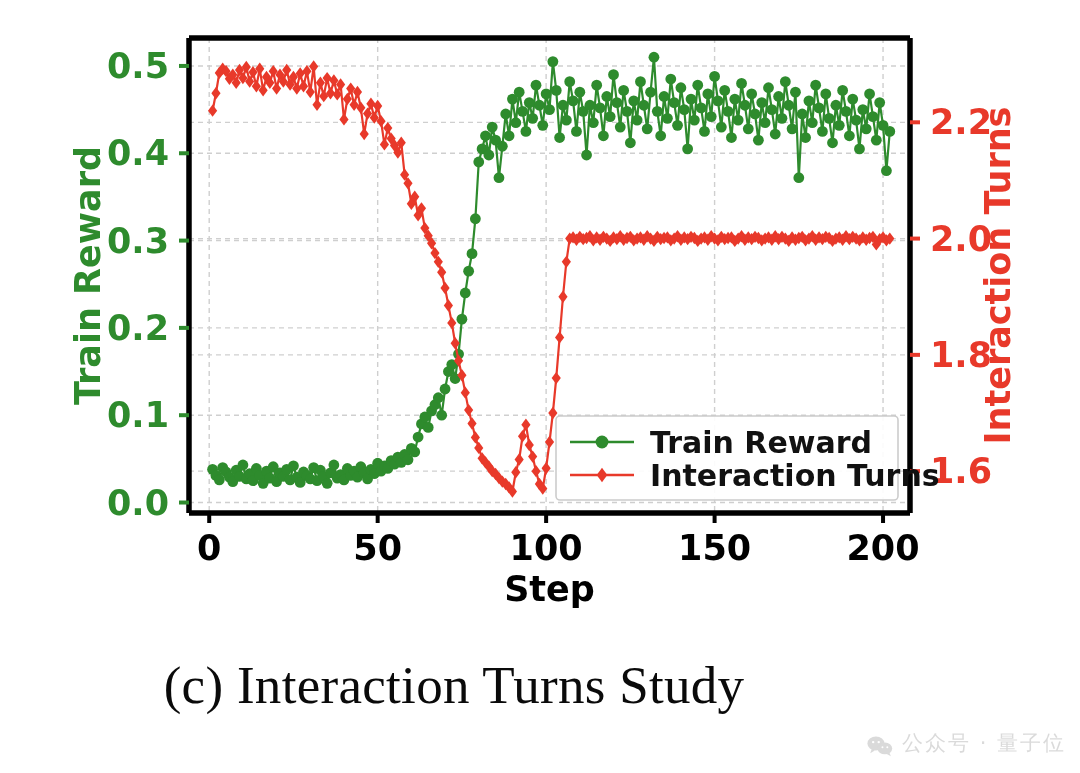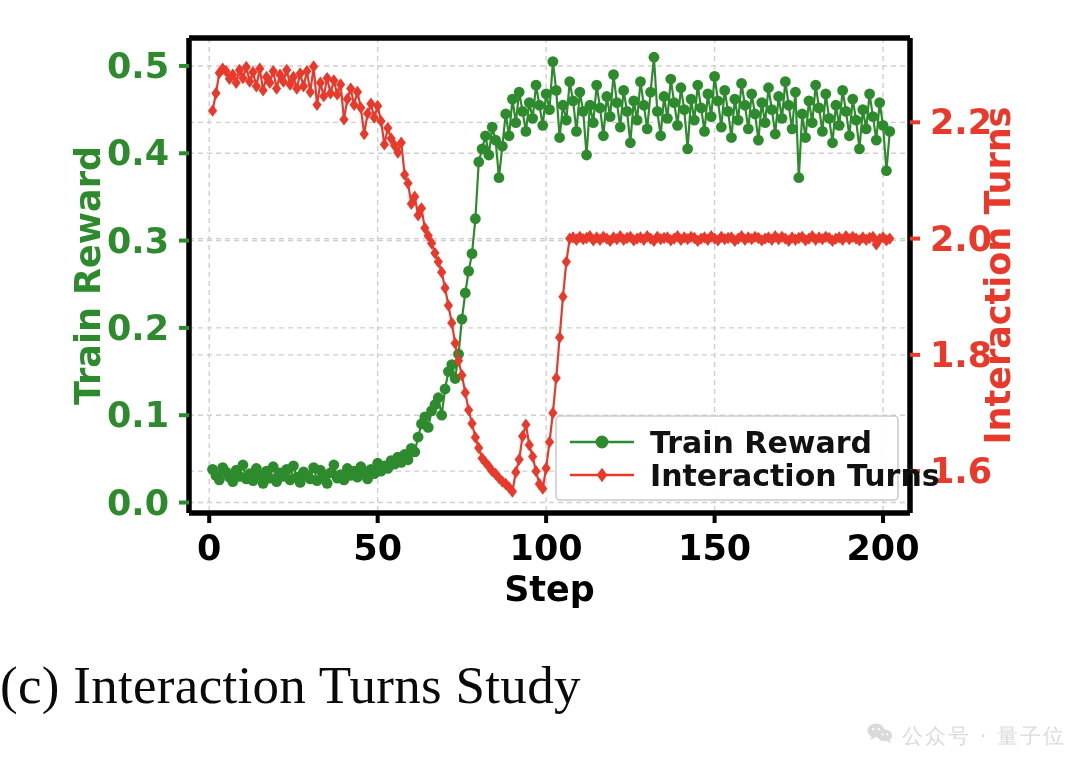--- a/index.html
+++ b/index.html
@@ -5,27 +5,28 @@
   html,body{margin:0;padding:0;}
   body{
     width:1080px;height:773px;background:#ffffff;
     font-family:"DejaVu Sans", sans-serif;
     overflow:hidden;position:relative;
   }
   #figure{position:absolute;left:0;top:0;width:1080px;height:773px;}
   #chart-svg{position:absolute;left:0;top:0;}
   .caption{
     position:absolute;left:0;top:655px;width:908px;
+    text-align:center;
     font-family:"Liberation Serif","DejaVu Serif",serif;
     font-size:53px;color:#0a0a0a;letter-spacing:0.3px;
     white-space:nowrap;
   }
   .watermark{
-    position:absolute;right:14px;bottom:23px;
-    display:flex;align-items:flex-start;gap:9px;
+    position:absolute;right:14px;bottom:16px;
+    display:flex;align-items:flex-end;gap:9px;
     opacity:0.32;
   }
   .watermark .wm-text{
     font-family:"DejaVu Sans",sans-serif;
     font-size:21px;color:#8d8d8d;letter-spacing:2px;white-space:nowrap;
   }
   .wm-icon{width:26px;height:22px;display:block;}
 </style>
 </head>
 <body>

